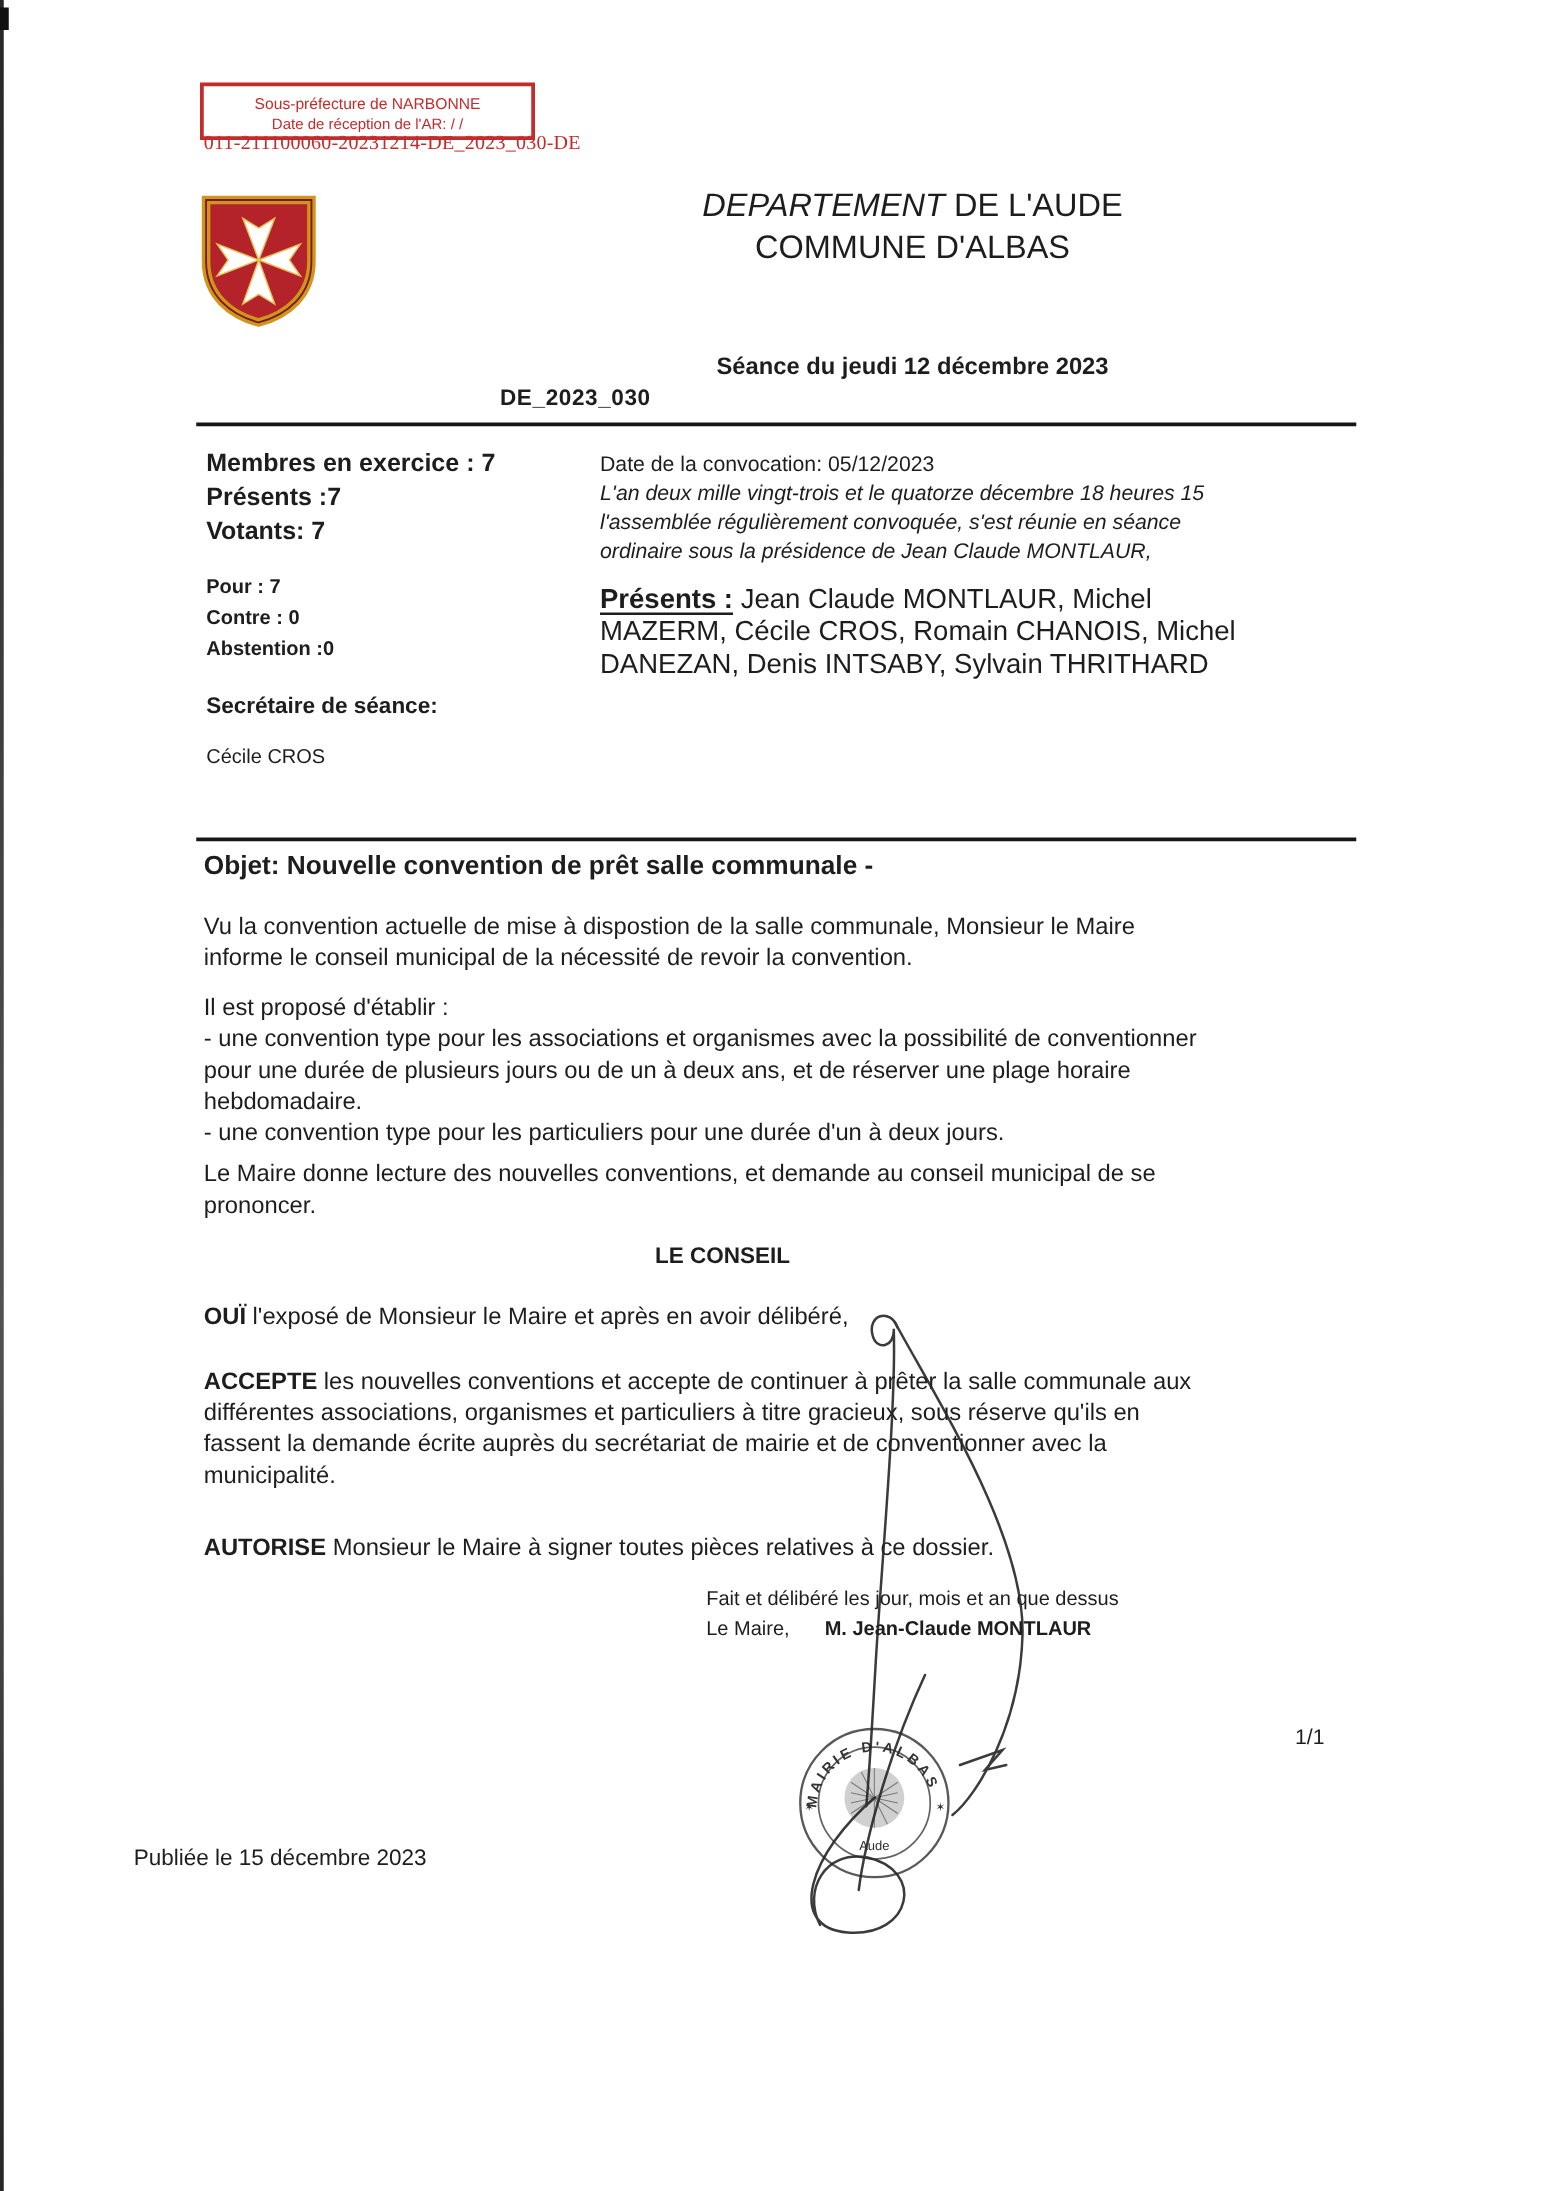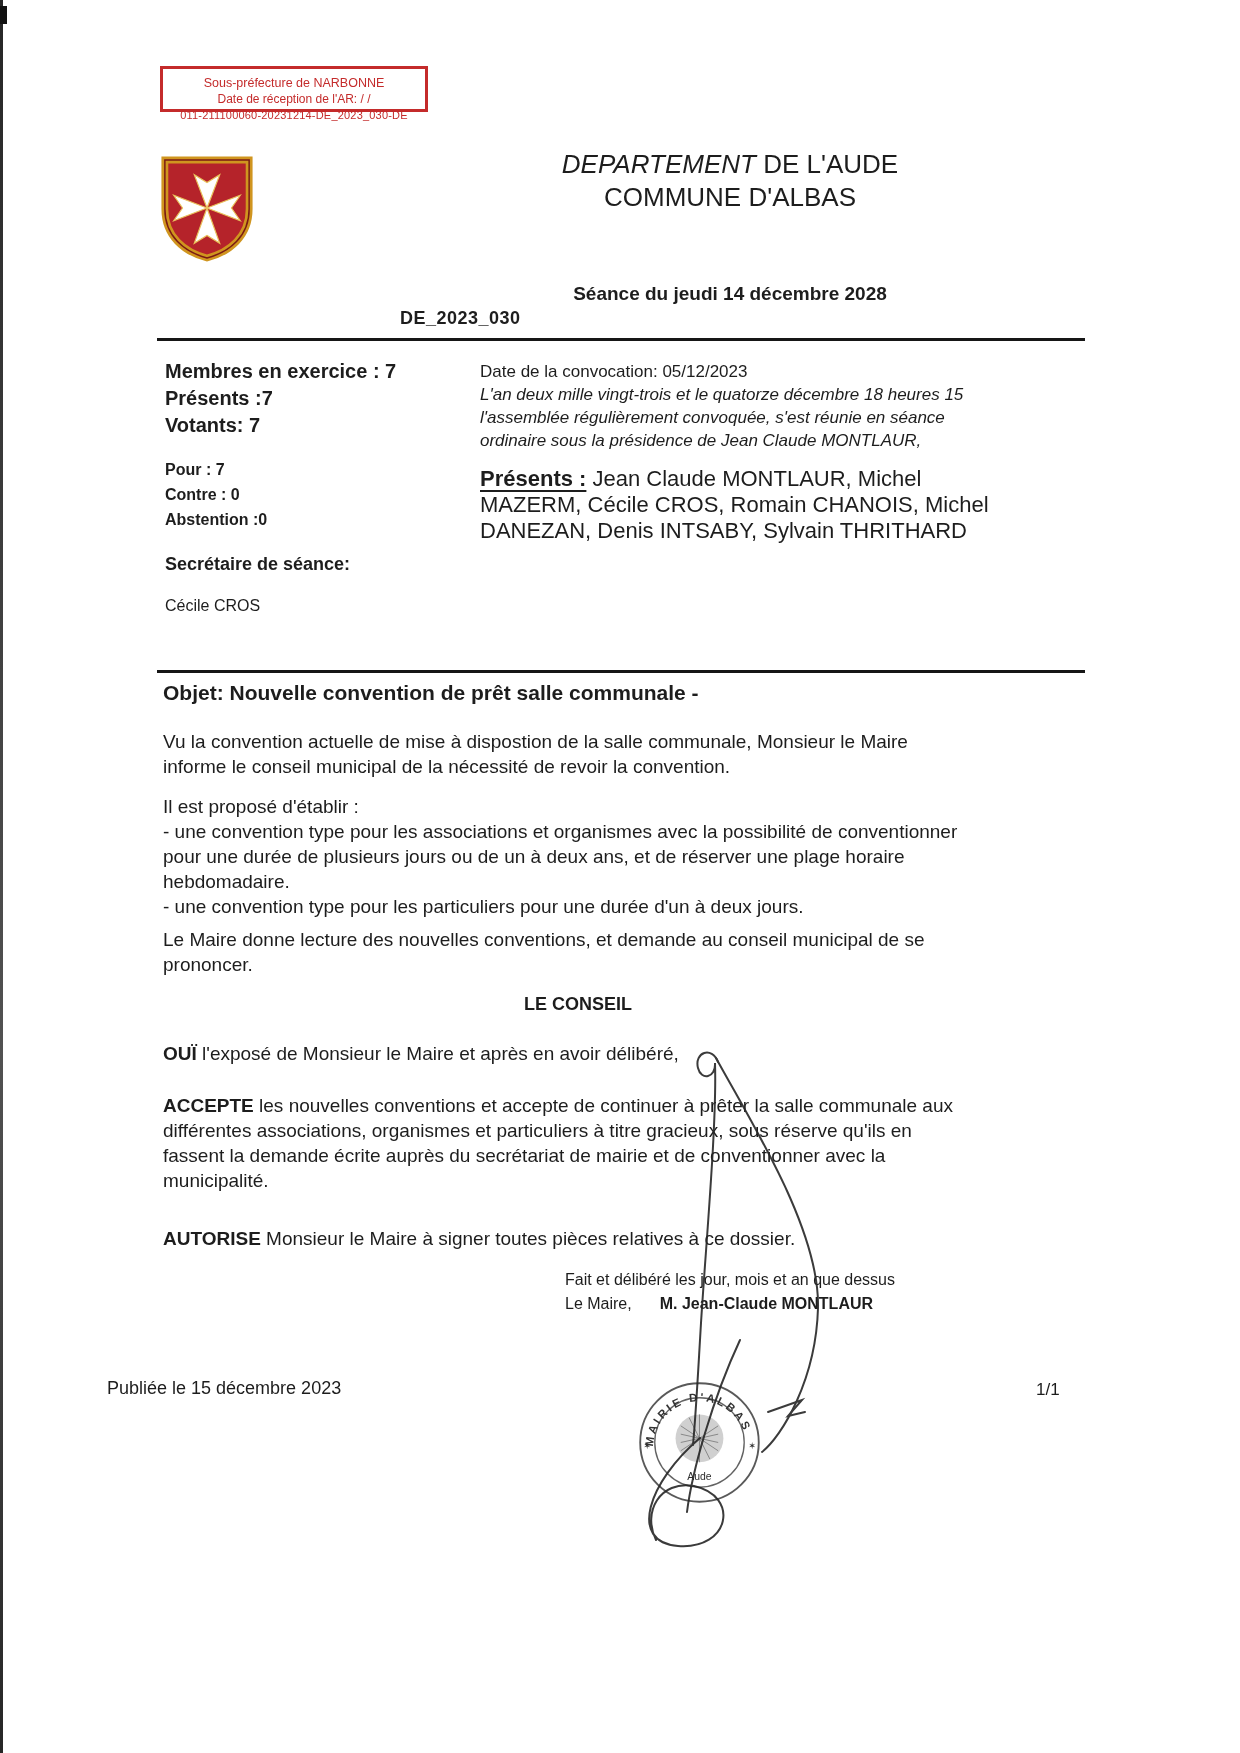--- a/index.html
+++ b/index.html
@@ -11,21 +11,21 @@
   
   .scan-edge{position:absolute;left:0;top:0;width:3px;height:1753px;background:linear-gradient(#000,#333 60%,#000);opacity:.85;}
   .scan-corner{position:absolute;left:0;top:6px;width:7px;height:18px;background:#111;}
   
   .stamp{
     left:160px;top:66px;width:268px;height:46px;
     border:3px solid #c42b2b;color:#c42b2b;text-align:center;
     font-size:12px;line-height:16px;padding-top:6px;box-sizing:border-box;white-space:nowrap;
   }
   .stamp .l1{font-size:12.5px;}
-  .stamp .l3{font-size:11px;letter-spacing:.2px;}
+  .stamp .l3{font-size:16px;letter-spacing:.2px;font-family:Liberation Serif, serif;}
   
   .shield{left:158px;top:153px;width:98px;height:110px;}
   
   .hdr{left:400px;top:148px;width:660px;text-align:center;font-size:26px;line-height:33px;}
   .hdr .it{font-style:italic;}
   .session{left:400px;top:283px;width:660px;text-align:center;font-weight:bold;font-size:19px;}
   .refnum{left:400px;top:308px;width:660px;text-align:left;font-weight:bold;font-size:18px;letter-spacing:.5px;}
   .rule{left:157px;width:928px;height:3px;background:#161616;}
   .rule1{top:338px;}
   .rule2{top:670px;}
@@ -53,21 +53,21 @@
   .b-para3{top:927px;}
   .b-conseil{top:992px;width:830px;text-align:center;font-weight:bold;font-size:18px;}
   .b-oui{top:1041px;}
   .b-accepte{top:1093px;}
   .b-autorise{top:1226px;}
   .bold{font-weight:bold;}
   
   .closing{left:565px;top:1268px;font-size:16px;line-height:24px;}
   .closing .row2{display:flex;gap:28px;}
   
-  .foot-l{left:107px;top:1378px;font-size:18px;}
+  .foot-l{left:107px;top:1476px;font-size:18px;}
   .foot-r{left:1036px;top:1380px;font-size:17px;}
   
   .sig{left:590px;top:1040px;width:320px;height:520px;pointer-events:none;}
   .seal{left:635px;top:1378px;width:130px;height:130px;pointer-events:none;}
 </style>
 </head>
 <body>
 
 <div class="page">
 
@@ -93,21 +93,21 @@
     </svg>
   </div>
 
   <div class="abs hdr">
     <div>
       <span class="it">DEPARTEMENT</span><span> DE L'AUDE</span>
     </div>
     <div>COMMUNE D'ALBAS</div>
   </div>
 
-  <div class="abs session">Séance du jeudi 14 décembre 2028</div>
+  <div class="abs session">Séance du jeudi 12 décembre 2023</div>
   <div class="abs refnum">DE_2023_030</div>
 
   <div class="abs rule rule1"></div>
 
   <div class="abs lp">
     <div class="big">Membres en exercice : 7</div>
     <div class="big">Présents :7</div>
     <div class="big">Votants: 7</div>
     <div class="gap18"></div>
     <div class="mid">Pour : 7</div>

